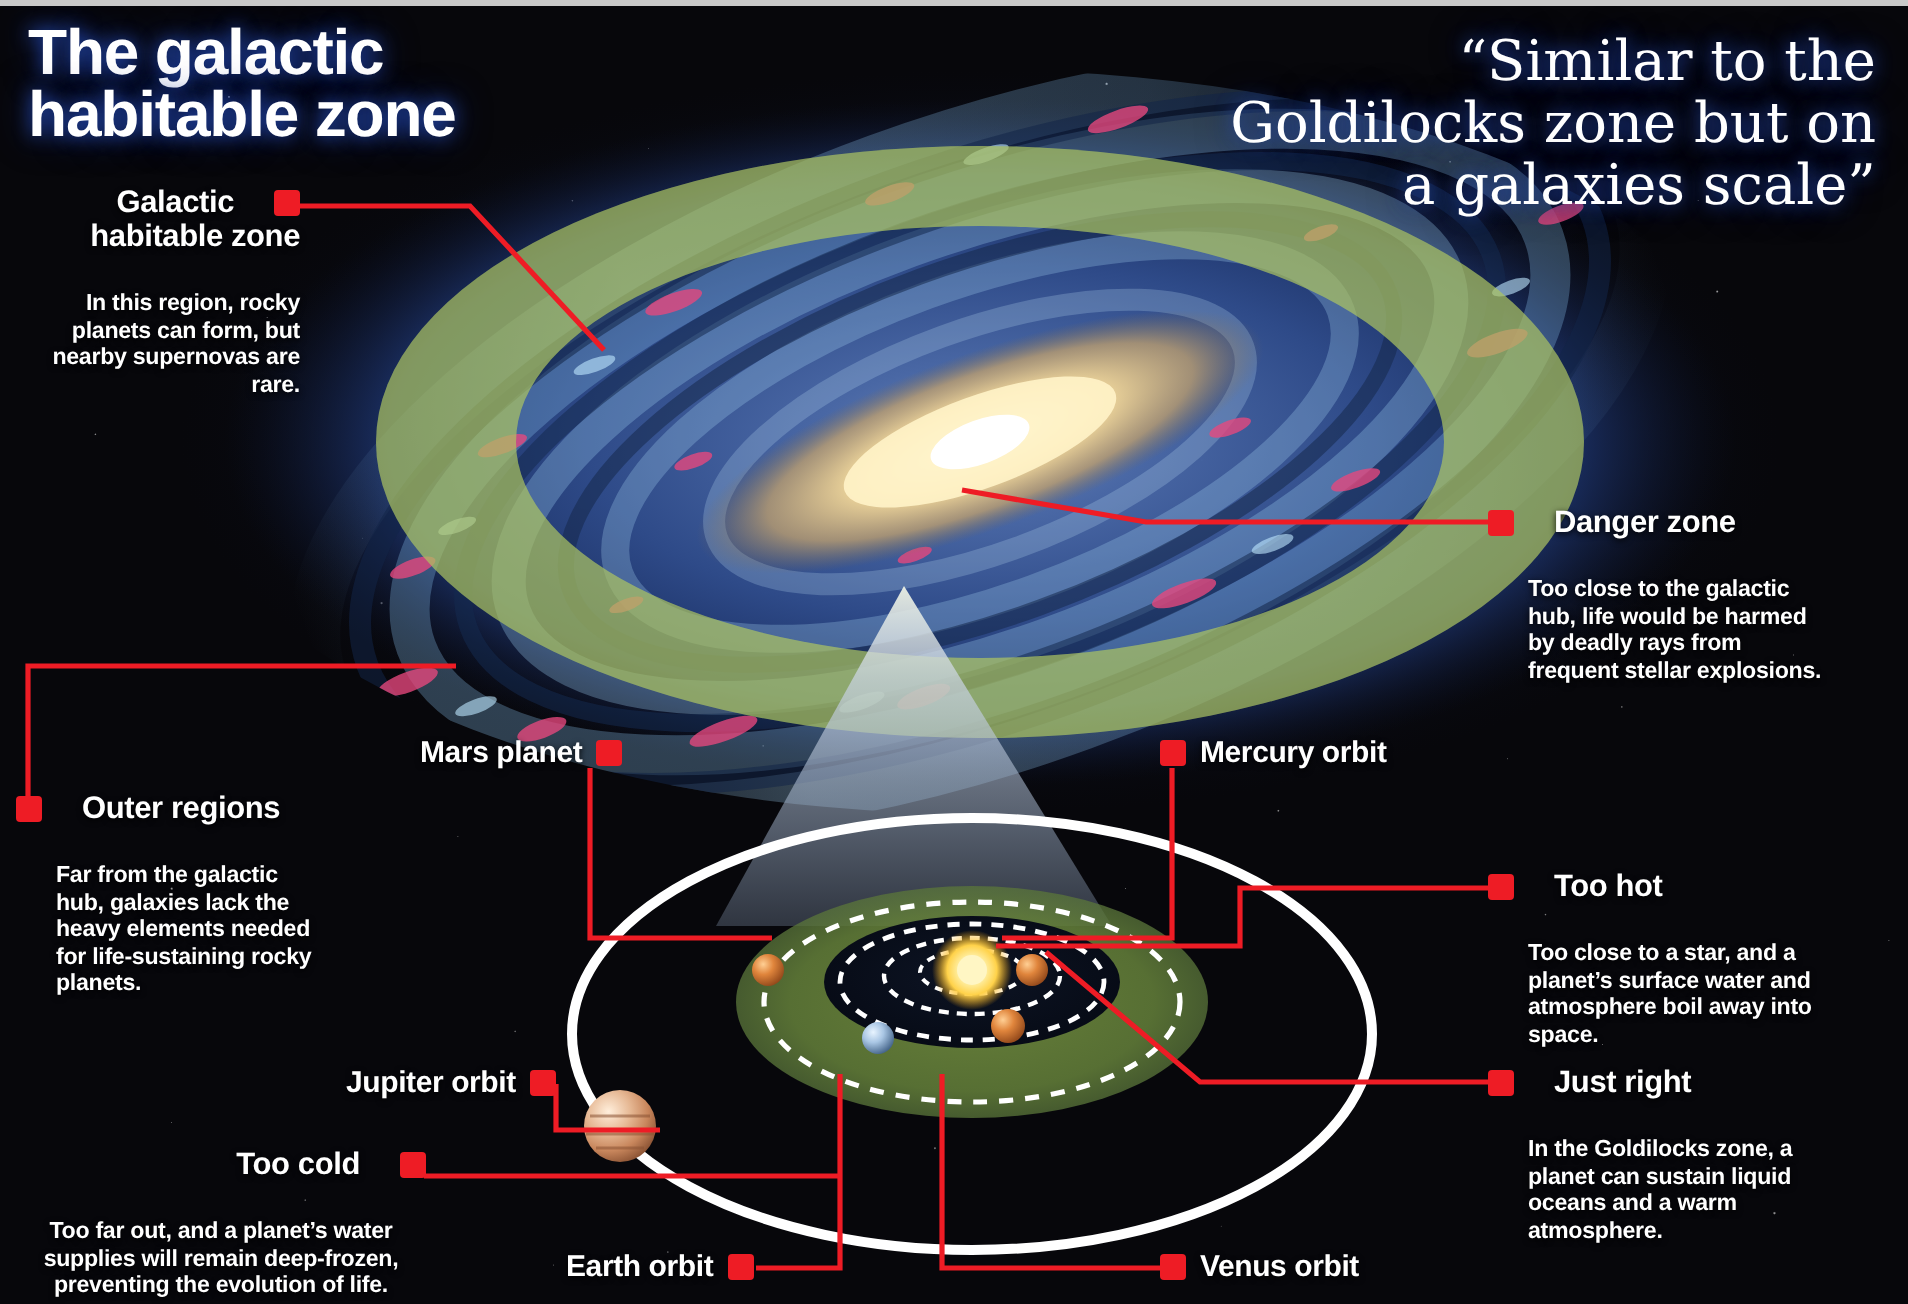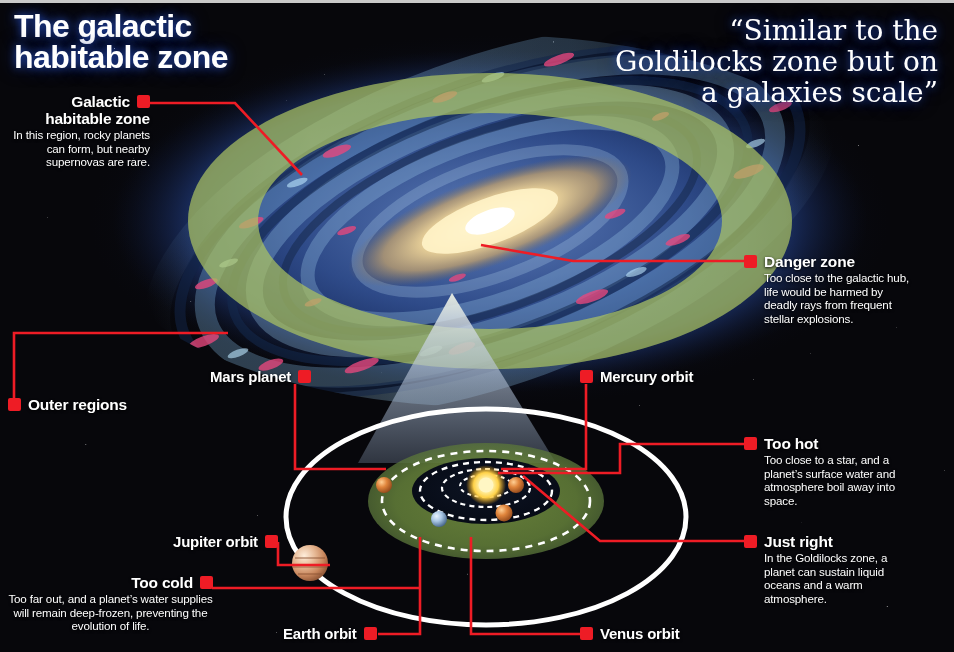--- a/index.html
+++ b/index.html
@@ -107,38 +107,38 @@
   .callout .hd{
     color:#ffffff;
     font-weight:bold;
     font-size:15.5px;
     line-height:17px;
     letter-spacing:-0.2px;
     text-shadow:0 1px 3px rgba(0,0,0,.95);
   }
   .callout .bd{
     color:#ffffff;
-    font-weight:normal;
+    font-weight:bold;
     font-size:11.6px;
     line-height:13.6px;
     letter-spacing:-0.15px;
-    margin-top:1px;
+    margin-top:18px;
     text-shadow:0 1px 3px rgba(0,0,0,.95);
   }
   .callout.right-align{text-align:right;}
   .callout.center-align{text-align:center;}
 
   .bullet{
     display:inline-block;
     width:13px;height:13px;
     background:#ee1c25;
     border-radius:2px;
     vertical-align:middle;
   }
-  .row-hd{display:flex; align-items:center; gap:7px;}
+  .row-hd{display:flex; align-items:center; gap:20px;}
   .row-hd.rev{flex-direction:row-reverse; justify-content:flex-start;}
 
   
   .orbit-label{
     position:absolute; z-index:45;
     display:flex; align-items:center; gap:7px;
     color:#fff; font-weight:bold; font-size:15px;
     letter-spacing:-0.2px;
     text-shadow:0 1px 3px rgba(0,0,0,.95);
     white-space:nowrap;
@@ -403,20 +403,21 @@
       <span class="hd">Danger zone</span>
     </div>
     <div class="bd" style="margin-left:20px;">Too close to the galactic hub, life would be harmed by deadly rays from frequent stellar explosions.</div>
   </div>
 
   <div class="callout" style="left:8px; top:393px; width:150px;">
     <div class="row-hd">
       <span class="bullet"></span>
       <span class="hd">Outer regions</span>
     </div>
+    <div class="bd" style="margin-left:20px;">Far from the galactic hub, galaxies lack the heavy elements needed for life-sustaining rocky planets.</div>
   </div>
 
   <div class="callout" style="left:744px; top:432px; width:172px;">
     <div class="row-hd">
       <span class="bullet"></span>
       <span class="hd">Too hot</span>
     </div>
     <div class="bd" style="margin-left:20px;">Too close to a star, and a planet’s surface water and atmosphere boil away into space.</div>
   </div>
 

